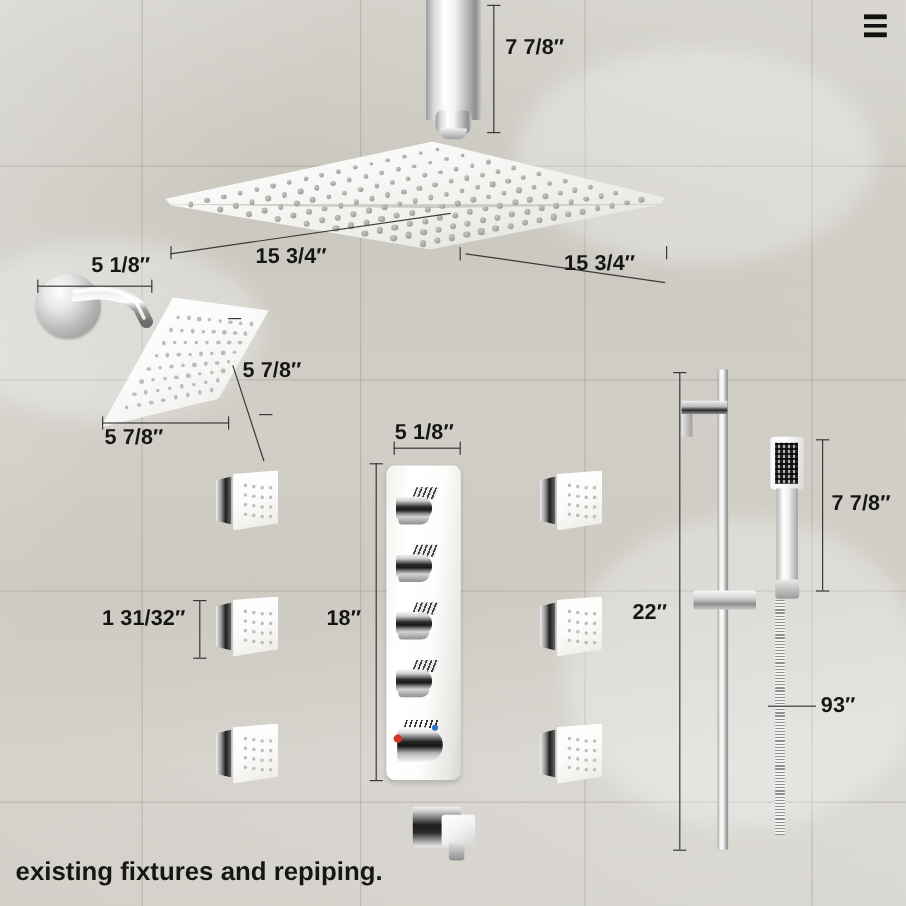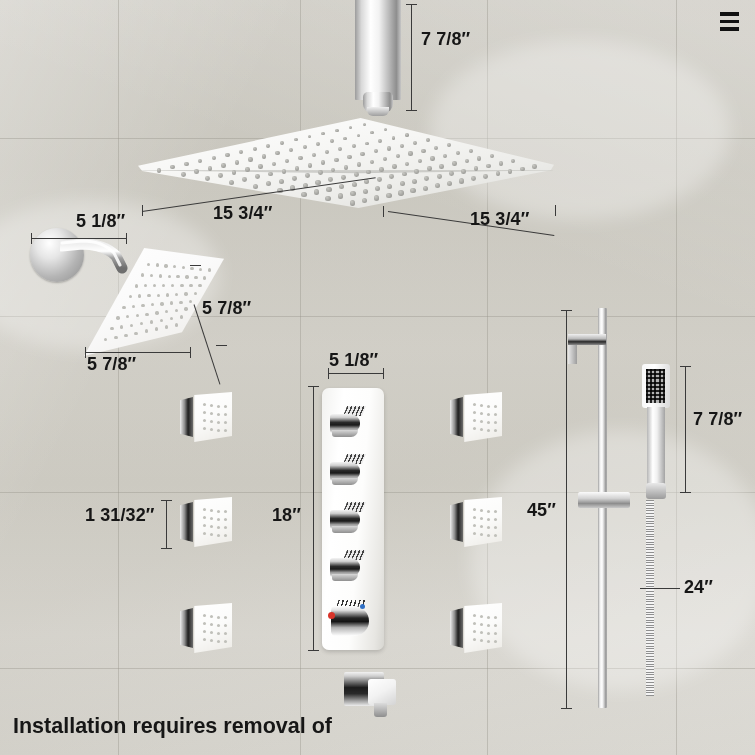--- a/index.html
+++ b/index.html
@@ -640,28 +640,28 @@
   <div id="hose"></div>
 
   <div class="dim-line v" style="left:685px;top:366px;height:126px"></div>
   <div class="tick h" style="left:680px;top:366px"></div>
   <div class="tick h" style="left:680px;top:492px"></div>
   <div class="dim-label" style="left:693px;top:409px">7 7/8″</div>
 
   <div class="dim-line v" style="left:566px;top:310px;height:398px"></div>
   <div class="tick h" style="left:561px;top:310px"></div>
   <div class="tick h" style="left:561px;top:708px"></div>
-  <div class="dim-label" style="left:527px;top:500px">45″</div>
+  <div class="dim-label" style="left:527px;top:500px">22″</div>
 
   <div class="dim-line h" style="left:640px;top:588px;width:40px"></div>
-  <div class="dim-label" style="left:684px;top:577px">24″</div>
+  <div class="dim-label" style="left:684px;top:577px">93″</div>
 
   <div id="spout">
     <div class="back"></div>
     <div class="nose"></div>
     <div class="drop"></div>
   </div>
 
   <div id="caption">
-    <div>Installation requires removal of</div>
+    <div>existing fixtures and repiping.</div>
   </div>
 
 </div>
 
 </body></html>

